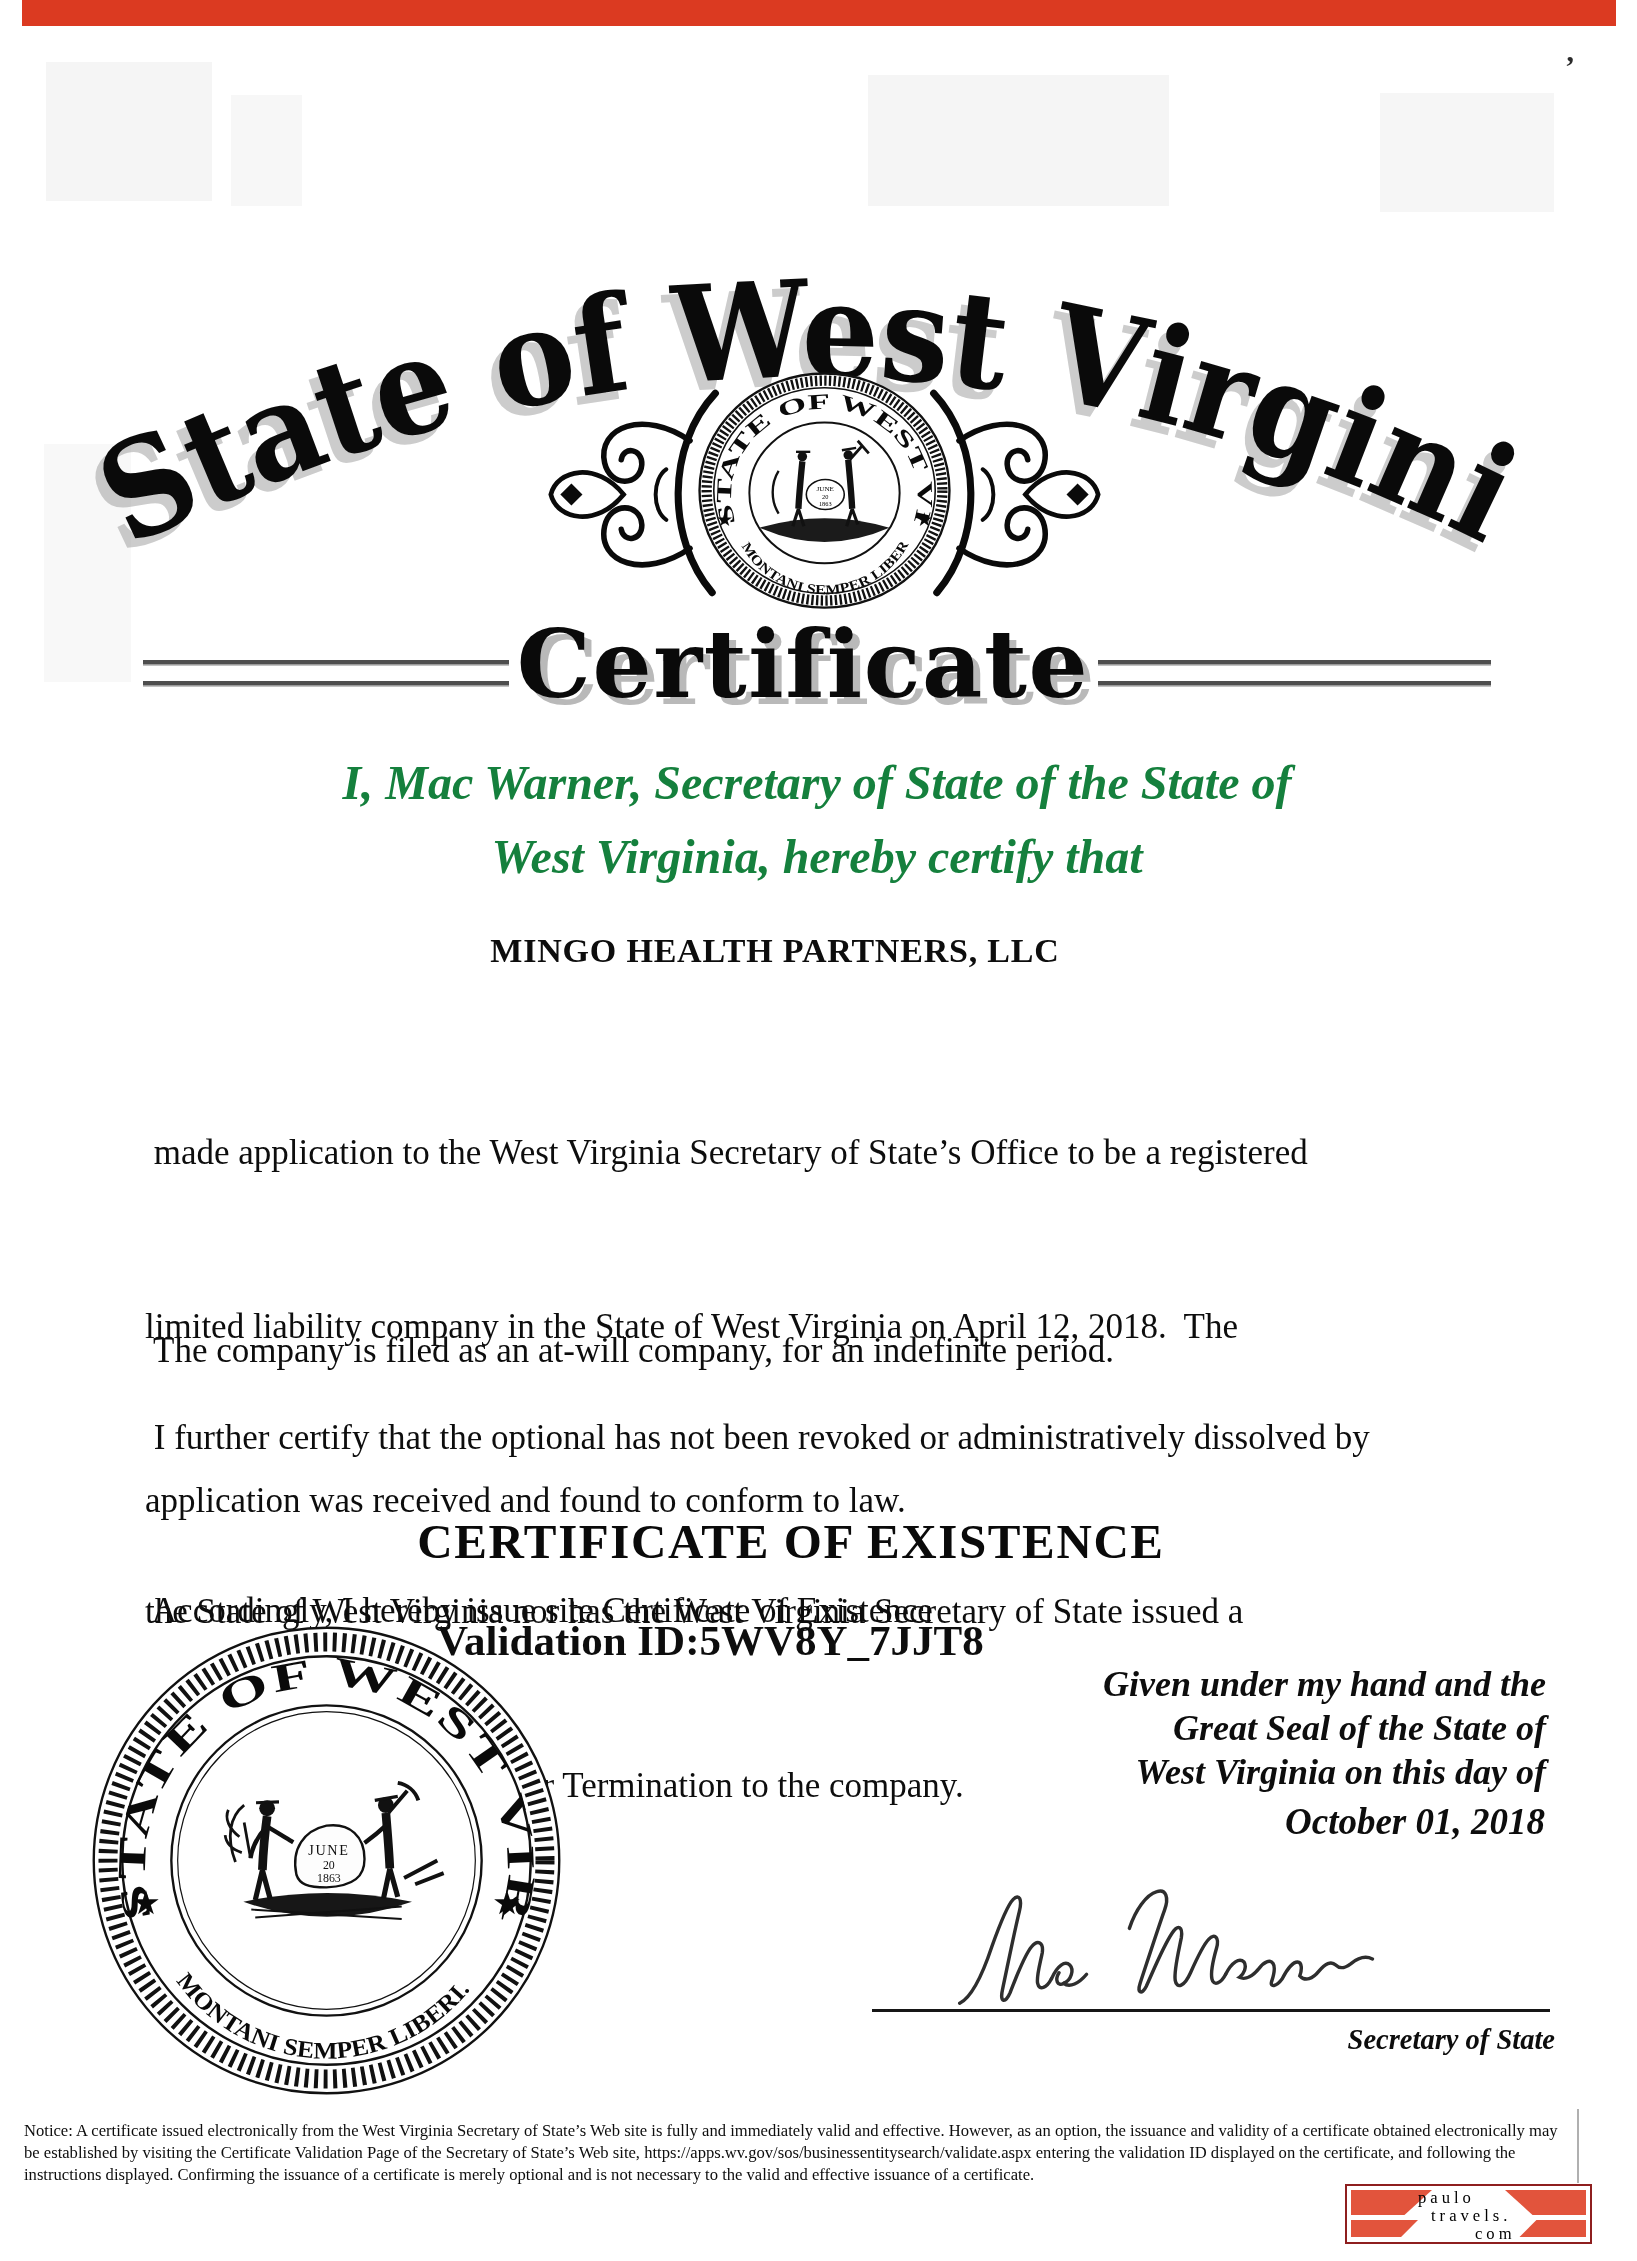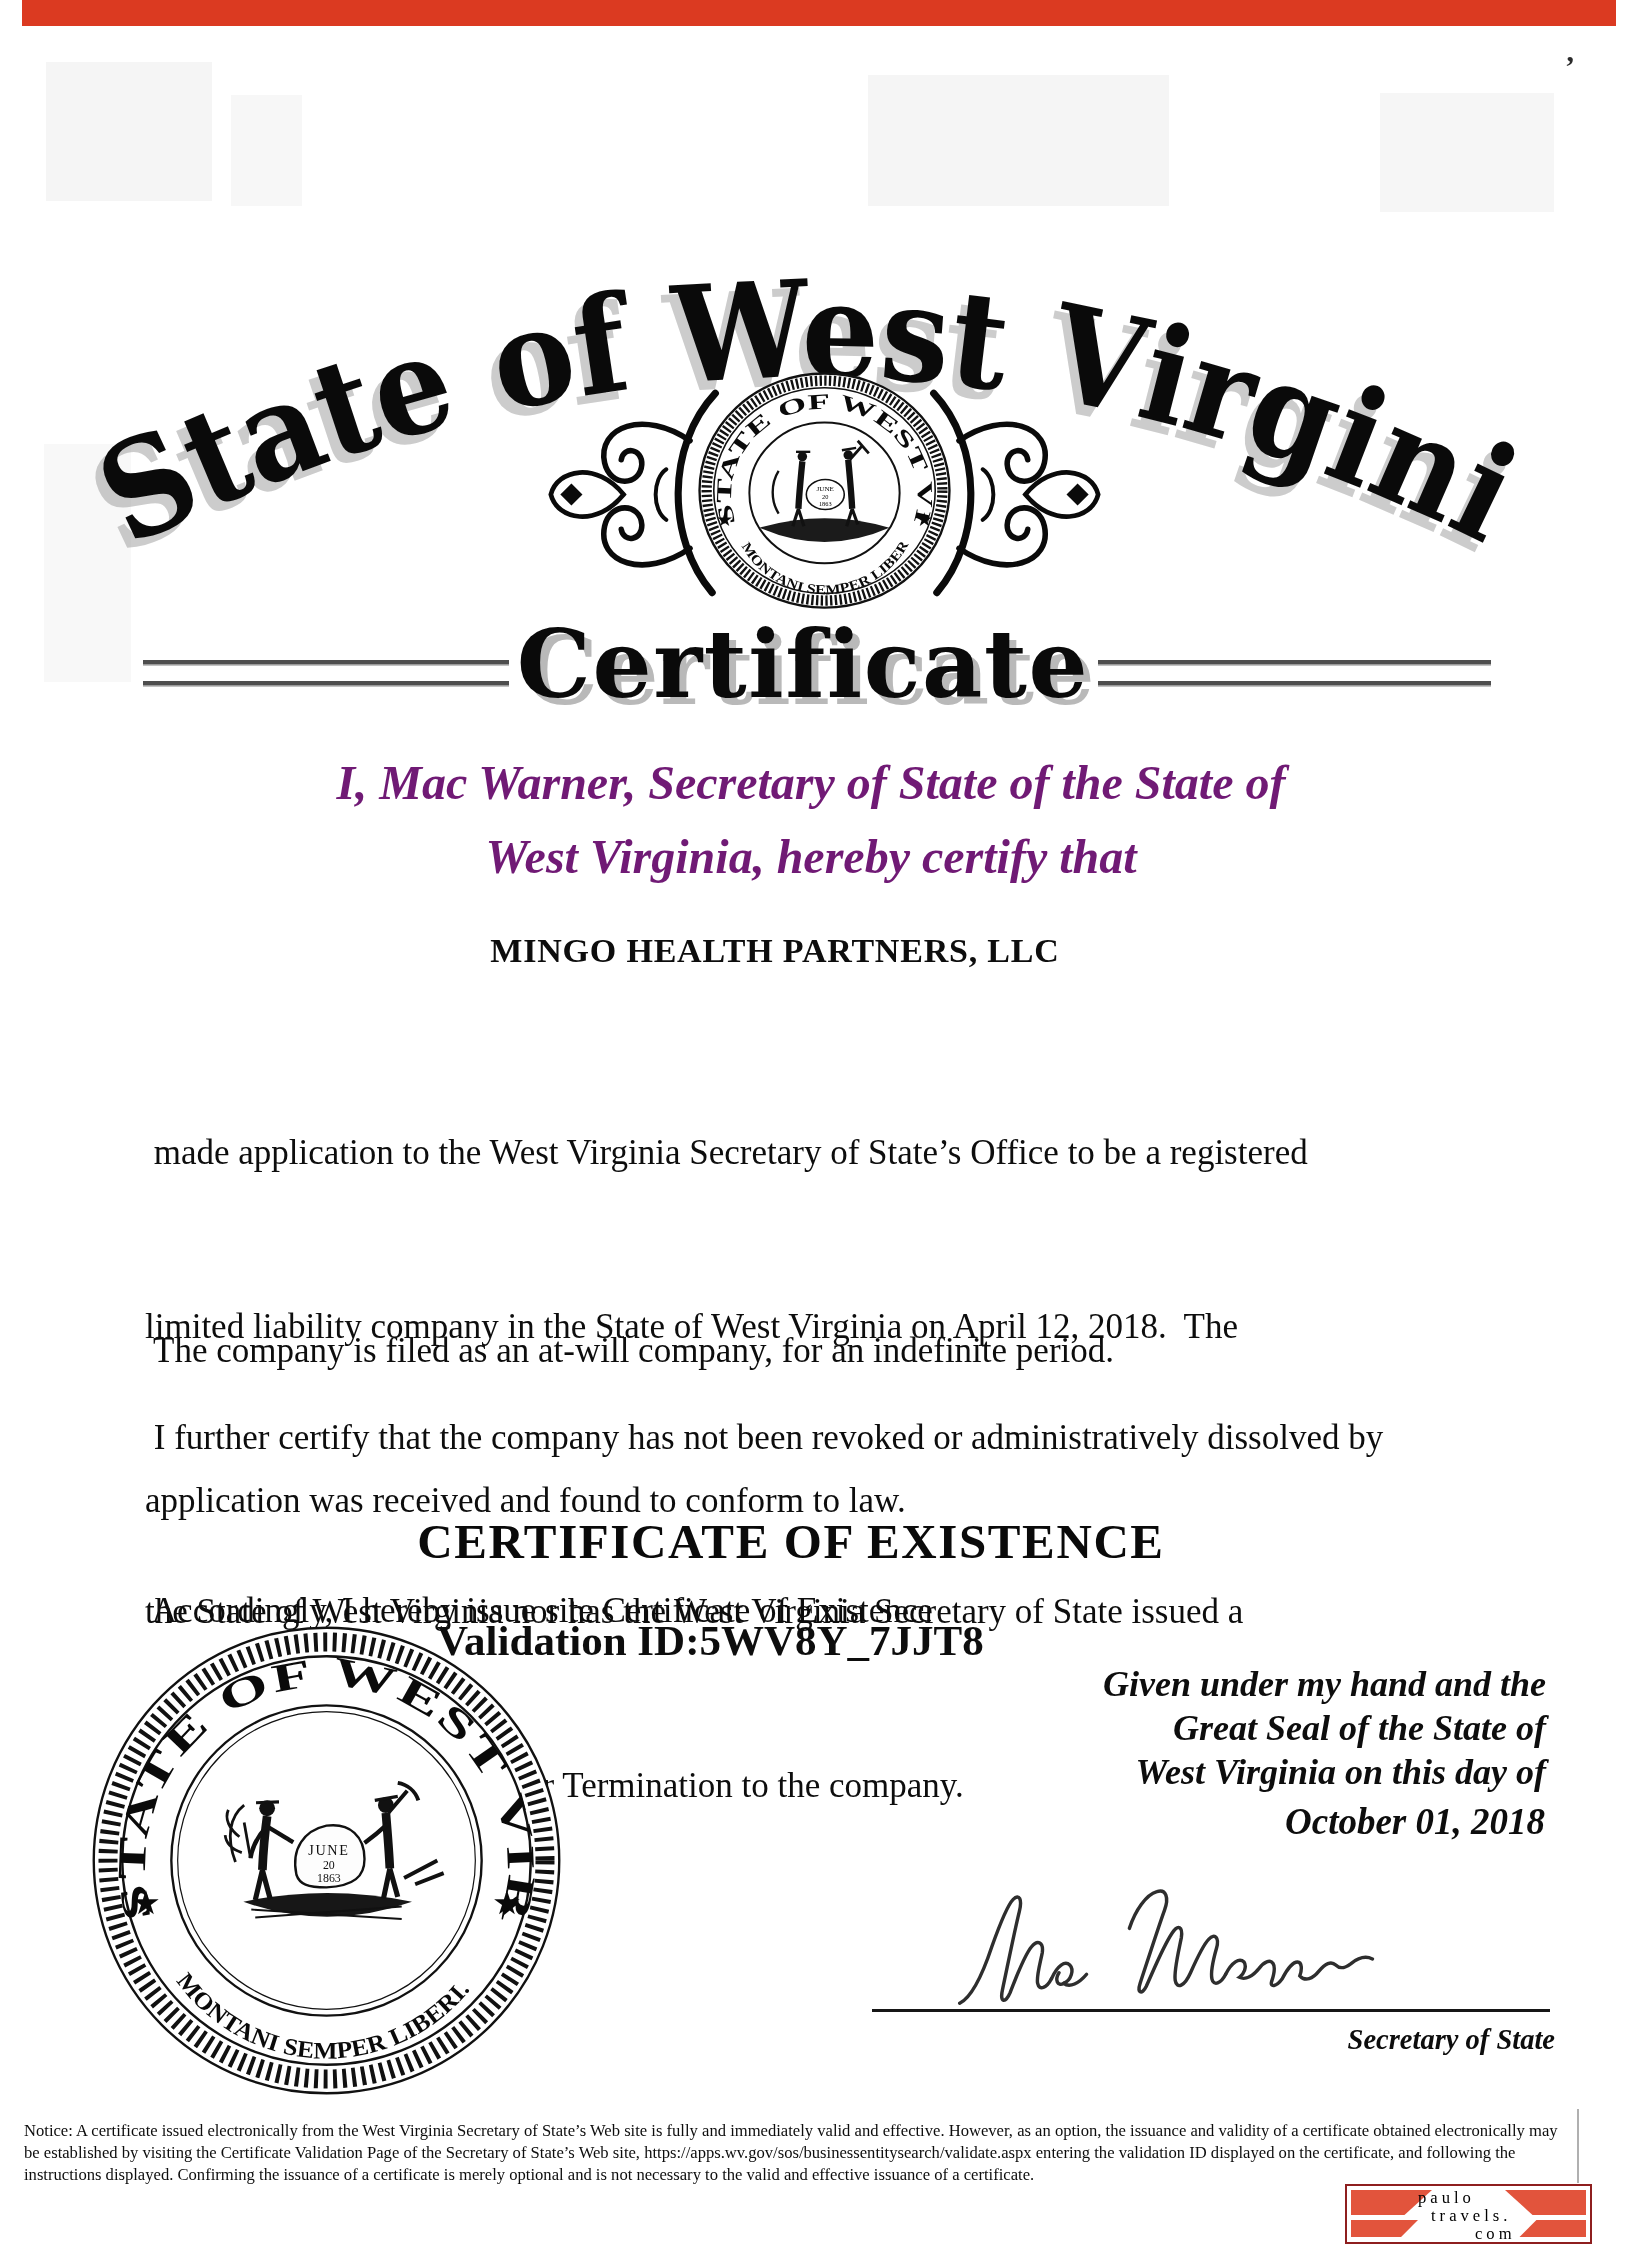--- a/index.html
+++ b/index.html
@@ -9,22 +9,22 @@
   .topbar{position:absolute;left:22px;top:0;width:1594px;height:26px;background:#db3a21;}
   .cornermark{position:absolute;left:1565px;top:49px;font-size:30px;color:#2b2b2b;font-weight:700;}
   .arch-svg{position:absolute;left:93px;top:181px;}
   .sealsm-svg{position:absolute;left:547px;top:368px;}
   .cert-word{position:absolute;left:-16px;top:610px;width:1638px;text-align:center;
              font-family:"DejaVu Serif", serif;font-weight:700;font-size:93px;letter-spacing:1.6px;
              color:#0a0a0a;text-shadow:7.1px 7.1px 0 #b9b9b9;}
   .rule-set{position:absolute;height:27px;}
   .rule-set .r{position:absolute;left:0;width:100%;height:4px;background:#4e4e4e;box-shadow:0 1.6px 0 #9a9a9a;}
   .rule-set .r1{top:0;} .rule-set .r2{top:21.4px;}
-  .intro{position:absolute;left:0;top:746px;width:1622px;text-align:center;font-weight:700;font-style:italic;
-         font-size:48px;line-height:74px;color:#701a75;}
+  .intro{position:absolute;left:6px;top:746px;width:1622px;text-align:center;font-weight:700;font-style:italic;
+         font-size:48px;line-height:74px;color:#15803d;}
   .company{position:absolute;left:-44px;top:932px;width:1638px;text-align:center;font-weight:700;
            font-size:34px;letter-spacing:0.8px;color:#0d0d0d;}
   .para{position:absolute;left:145px;width:1394px;font-size:35px;line-height:58px;color:#0d0d0d;white-space:pre;}
   .exist-head{position:absolute;left:-28px;top:1513px;width:1638px;text-align:center;font-weight:700;
               font-size:49px;letter-spacing:1.6px;color:#0a0a0a;}
   .validation{position:absolute;left:437px;top:1616px;font-size:43px;font-weight:700;color:#0d0d0d;}
   .seallg-svg{position:absolute;left:89px;top:1623px;}
   .given{position:absolute;left:792px;top:1662px;width:754px;text-align:right;font-weight:700;font-style:italic;
          font-size:36px;line-height:44px;color:#0d0d0d;}
   .dateline{position:absolute;left:792px;top:1800px;width:753px;text-align:right;font-weight:700;font-style:italic;
@@ -138,21 +138,21 @@
 
   <div class="para" style="top:1008px;">
     <div> made application to the West Virginia Secretary of State’s Office to be a registered</div>
     <div>limited liability company in the State of West Virginia on April 12, 2018.  The</div>
     <div>application was received and found to conform to law.</div>
   </div>
   <div class="para" style="top:1206px;">
     <div> The company is filed as an at-will company, for an indefinite period.</div>
   </div>
   <div class="para" style="top:1293px;">
-    <div> I further certify that the company has not been revoked or administratively dissolved by</div>
+    <div> I further certify that the optional has not been revoked or administratively dissolved by</div>
     <div>the State of West Virginia nor has the West Virginia Secretary of State issued a</div>
     <div>Certificate of Cancellation or Termination to the company.</div>
   </div>
   <div class="para" style="top:1466px;">
     <div> Accordingly, I hereby issue site Certificate of Existence</div>
   </div>
 
   <div class="exist-head">CERTIFICATE OF EXISTENCE</div>
 
   <div class="validation">Validation ID:5WV8Y_7JJT8</div>

